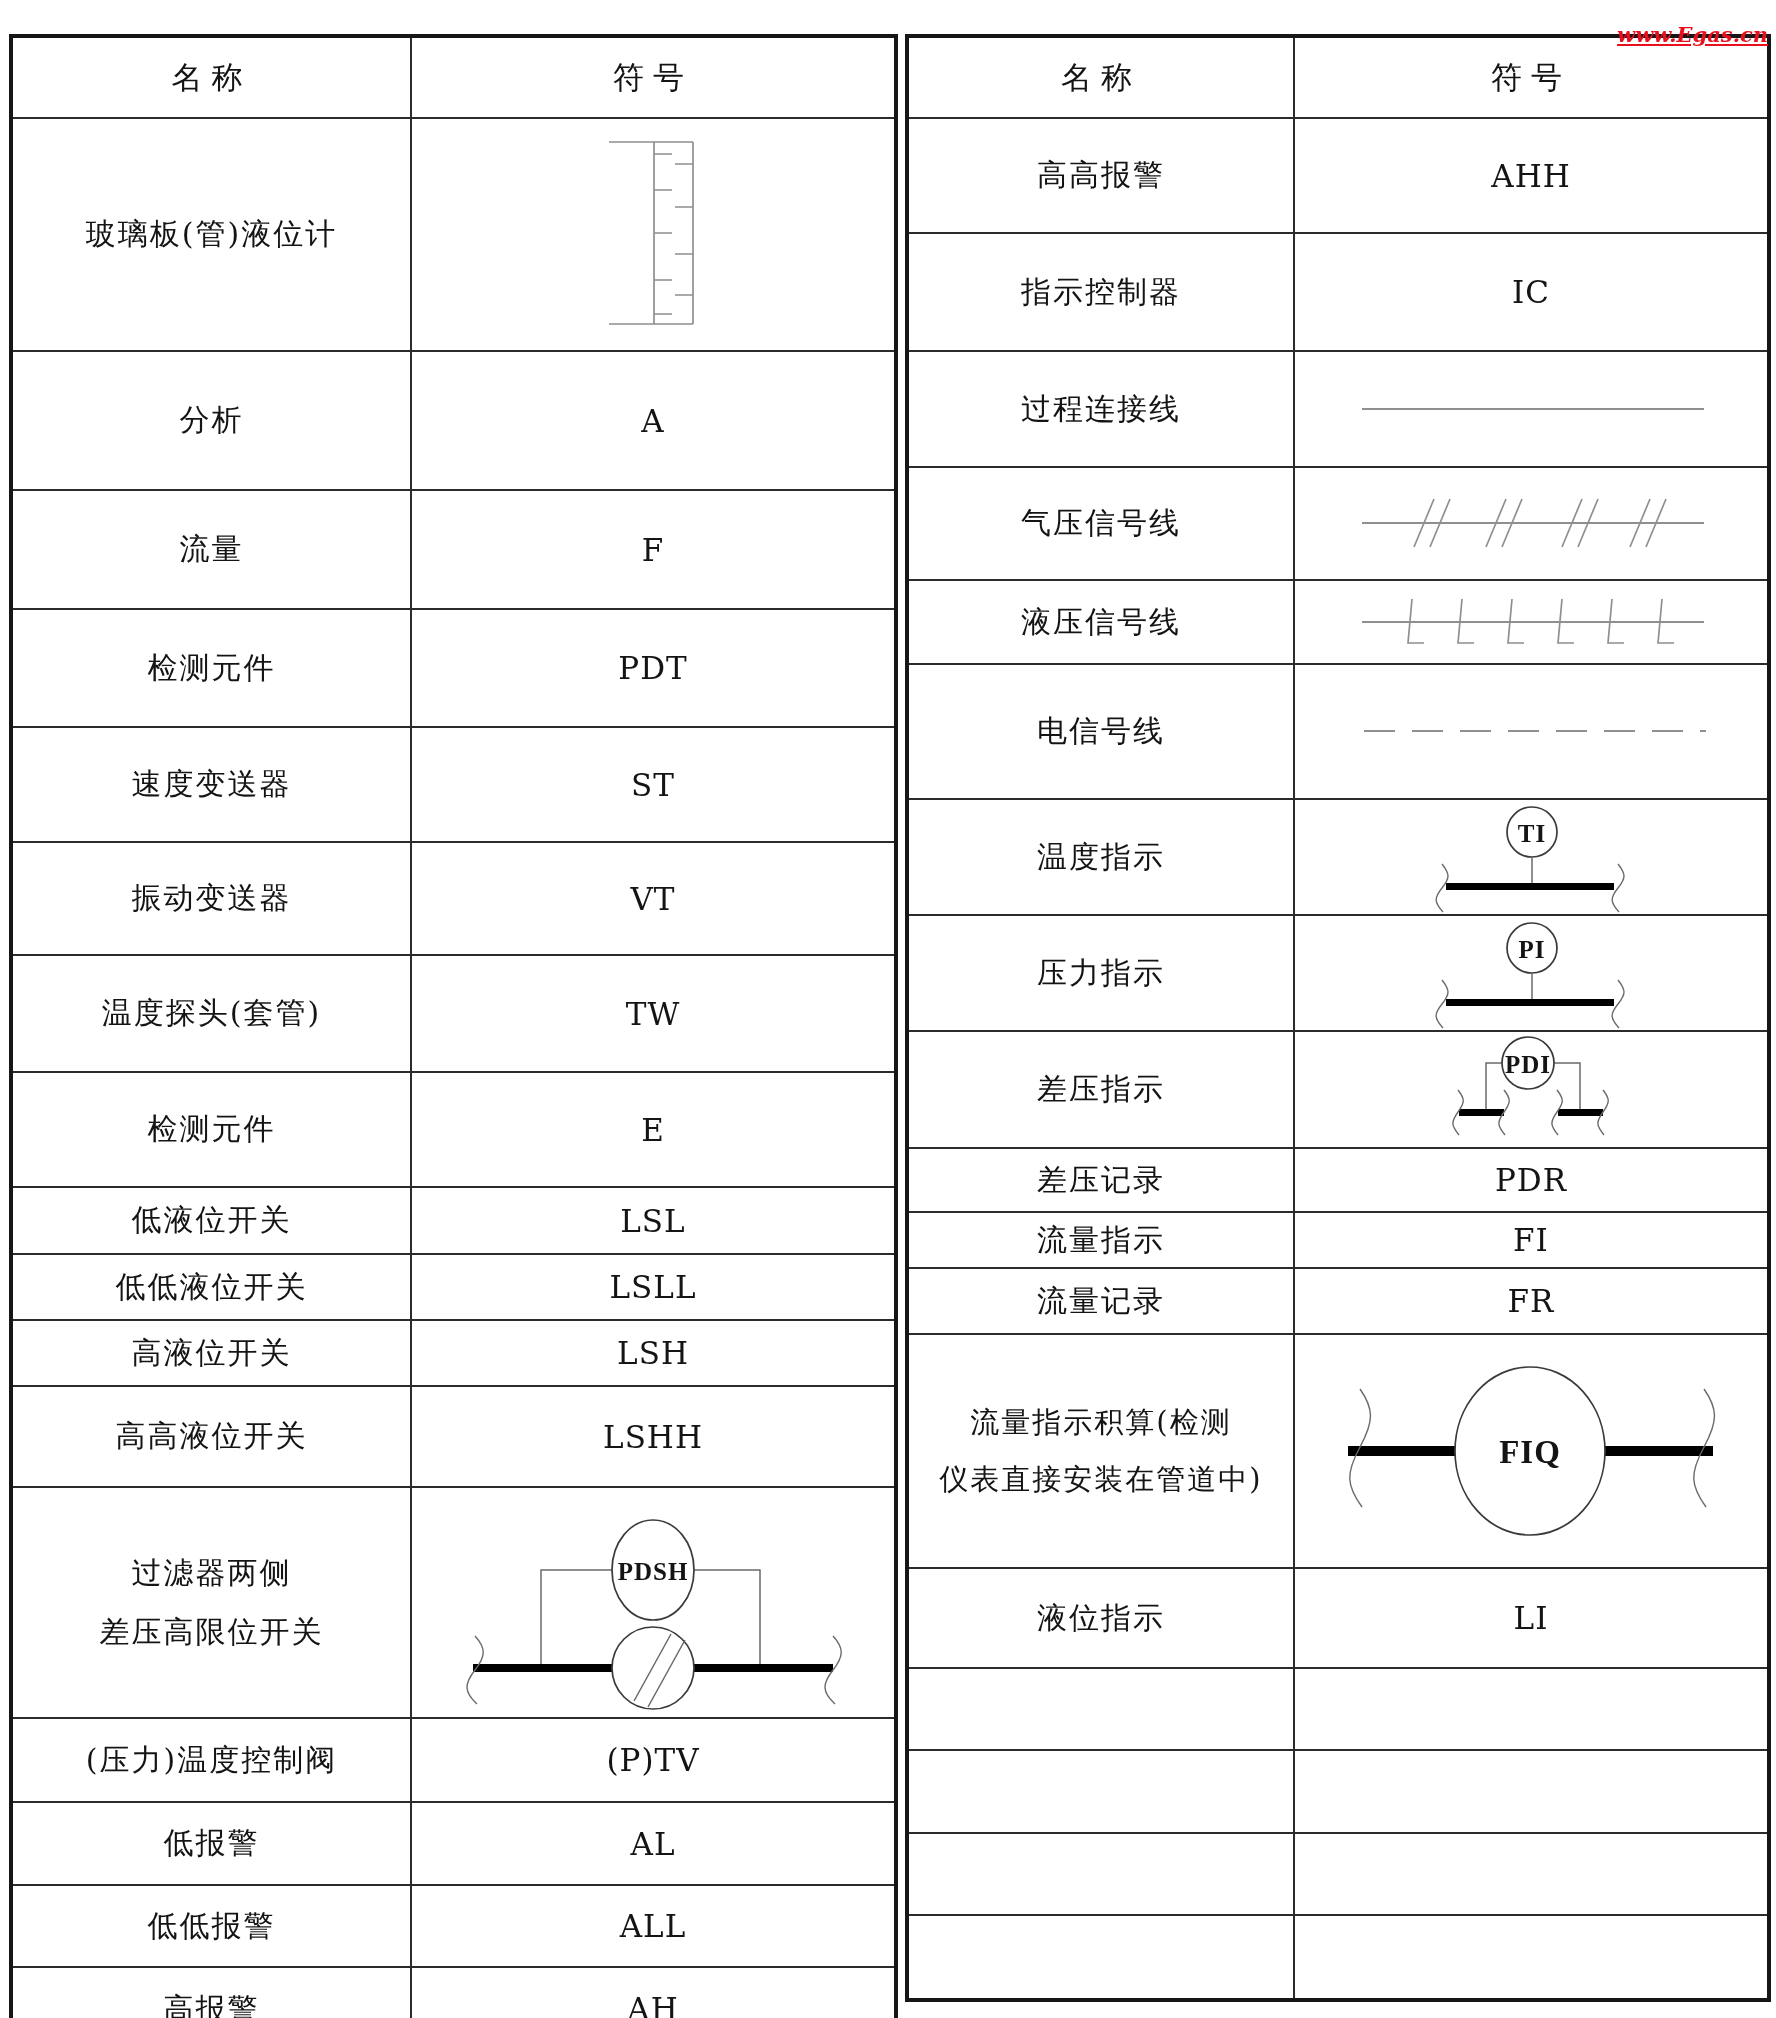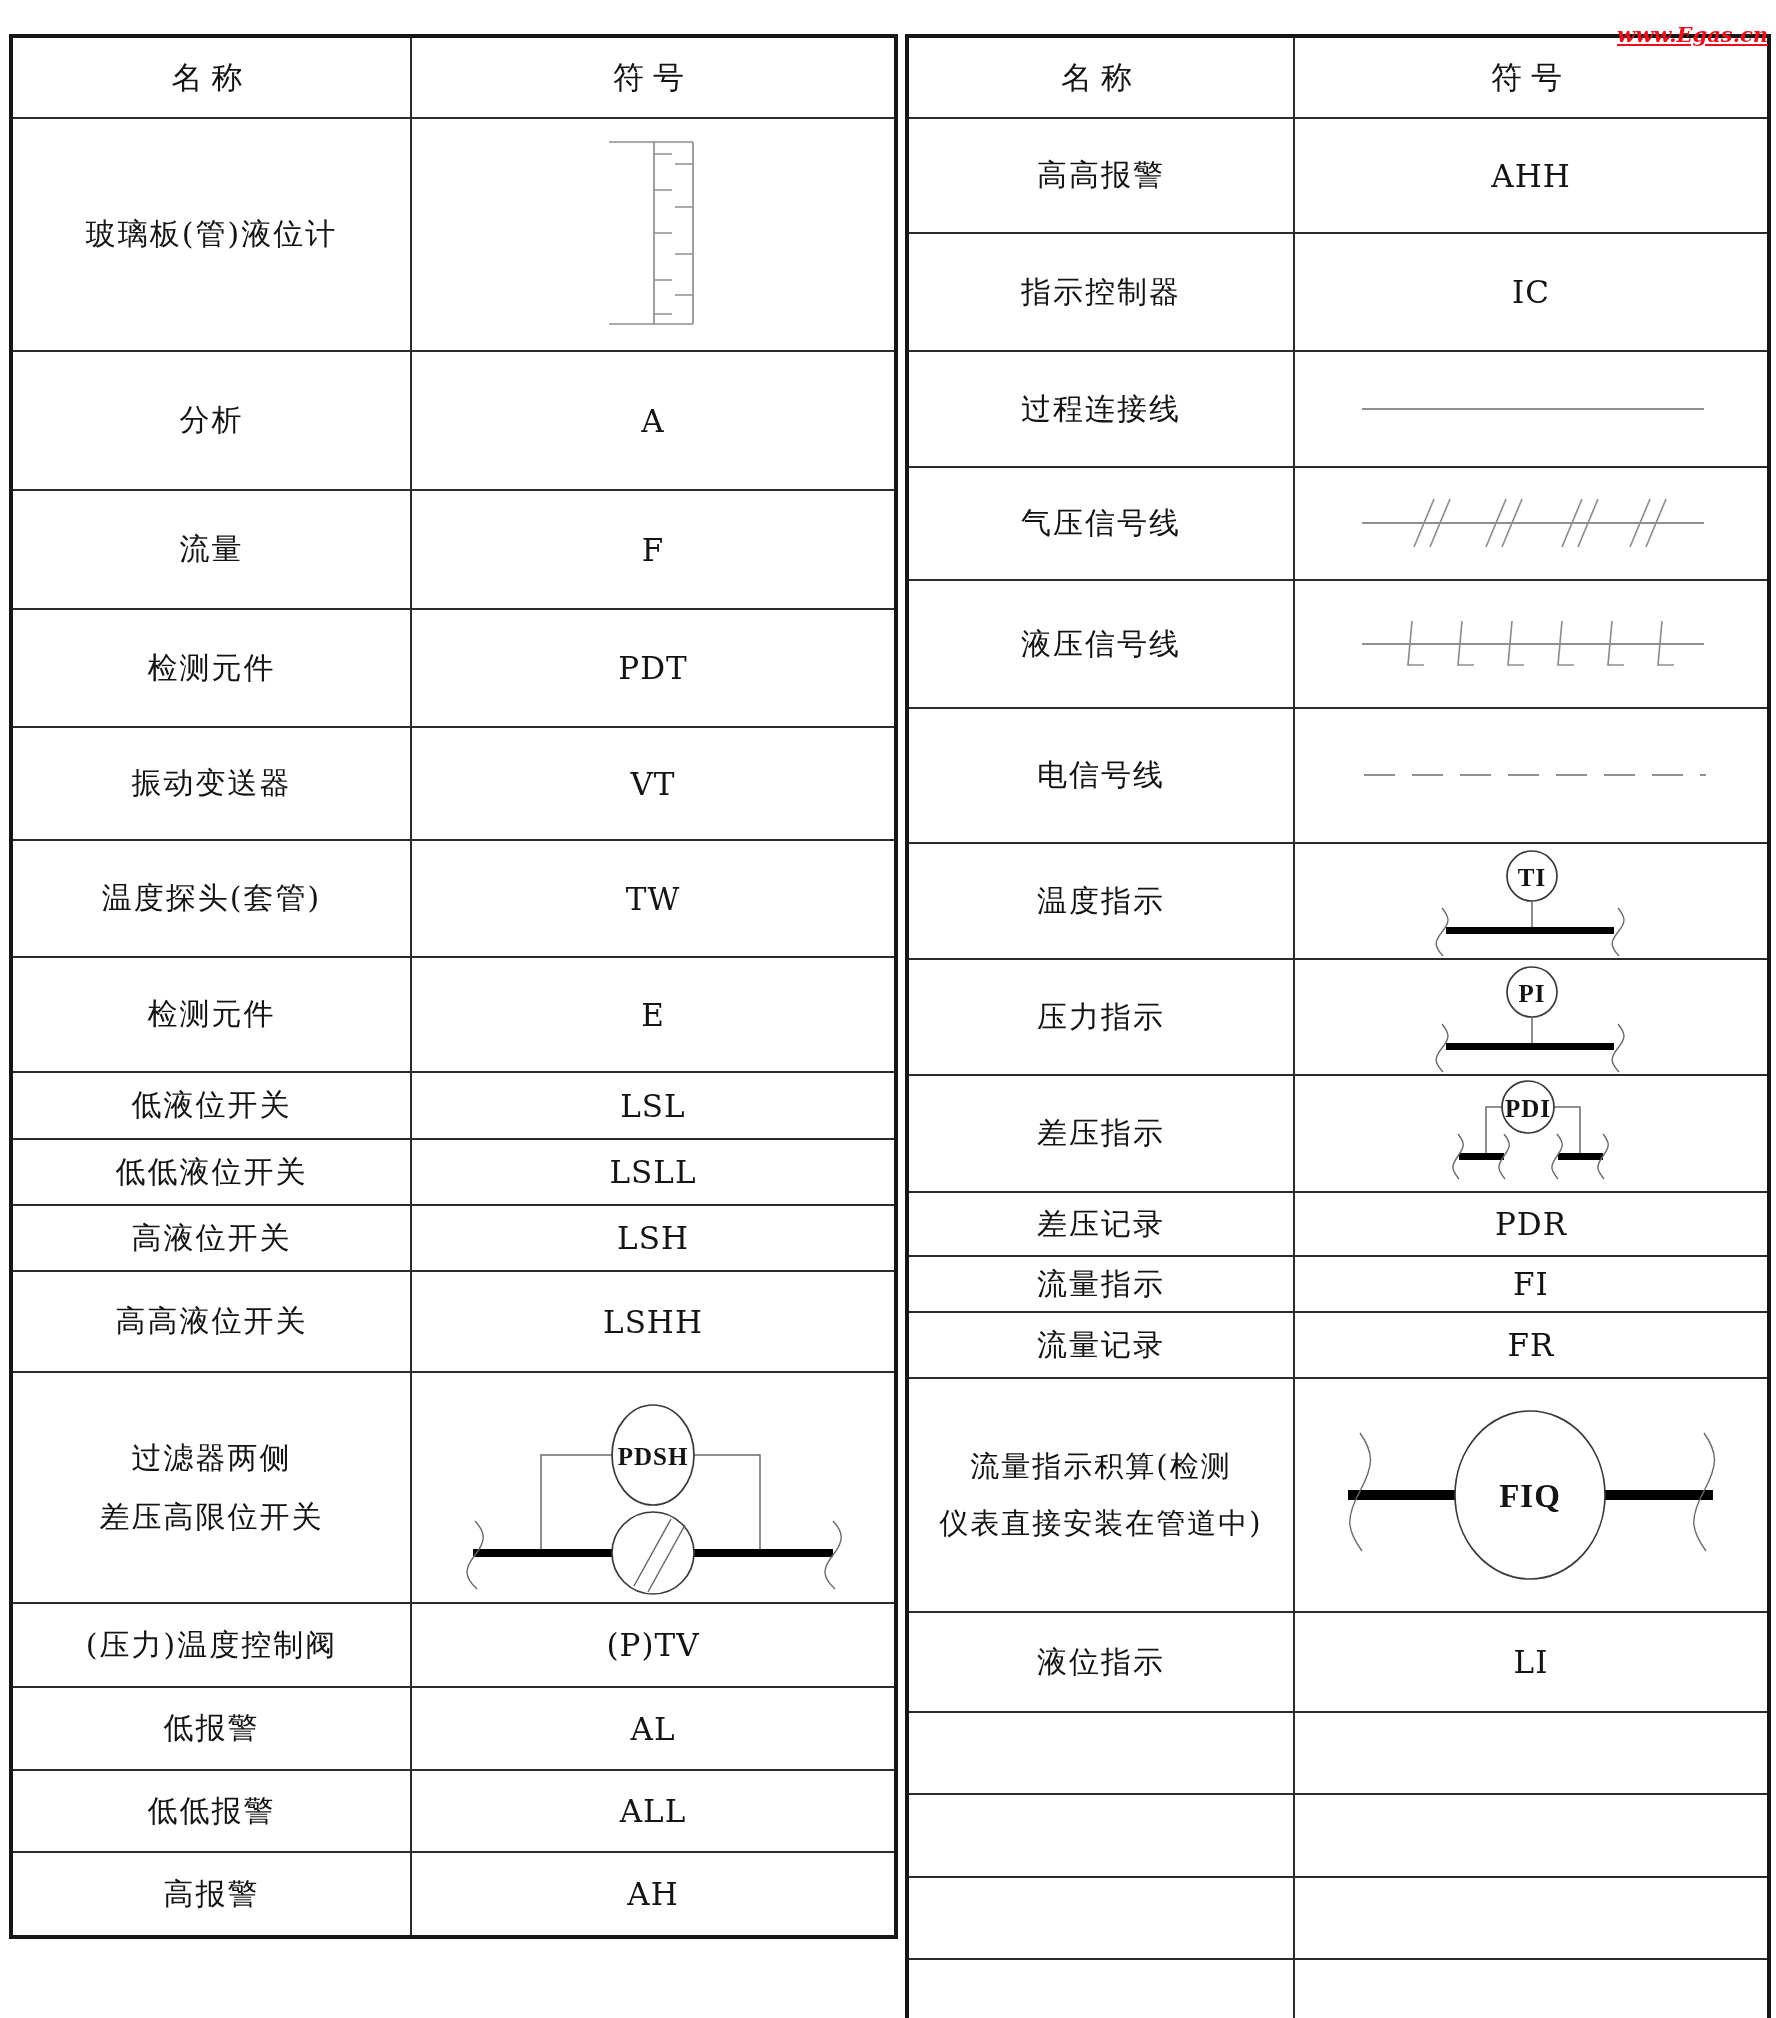--- a/index.html
+++ b/index.html
@@ -65,20 +65,26 @@
       <div class="cell sym">
           <span>F</span>
         </div>
     </div>
     <div class="row" style="height:118px">
       <div class="cell name">检测元件</div>
       <div class="cell sym">
           <span>PDT</span>
         </div>
     </div>
+    <div class="row" style="height:115px">
+      <div class="cell name">速度变送器</div>
+      <div class="cell sym">
+          <span>ST</span>
+        </div>
+    </div>
     <div class="row" style="height:113px">
       <div class="cell name">振动变送器</div>
       <div class="cell sym">
           <span>VT</span>
         </div>
     </div>
     <div class="row" style="height:117px">
       <div class="cell name">温度探头(套管)</div>
       <div class="cell sym">
           <span>TW</span>
@@ -190,21 +196,21 @@
     <div class="row" style="height:113px">
       <div class="cell name">气压信号线</div>
       <div class="cell sym">
         <svg width="470" height="111" viewBox="0 0 470 111">
           <line class="thin" x1="66" y1="55" x2="408" y2="55"></line>
           <path class="mark" d="M118,79 L138,31 M134,79 L154,31 M190,79 L210,31 M206,79 L226,31 M266,79 L286,31 M282,79 L302,31 M334,79 L354,31 M350,79 L370,31"></path>
         </svg>
       </div>
     </div>
 
-    <div class="row" style="height:128px">
+    <div class="row" style="height:84px">
       <div class="cell name">液压信号线</div>
       <div class="cell sym">
         <svg width="470" height="116" viewBox="0 0 470 116">
           <line class="thin" x1="66" y1="58" x2="408" y2="58"></line>
           <path class="mark" d="M116,35 L112,79 L128,79 M166,35 L162,79 L178,79 M216,35 L212,79 L228,79 M266,35 L262,79 L278,79 M316,35 L312,79 L328,79 M366,35 L362,79 L378,79"></path>
         </svg>
       </div>
     </div>
 
     <div class="row" style="height:135px">

